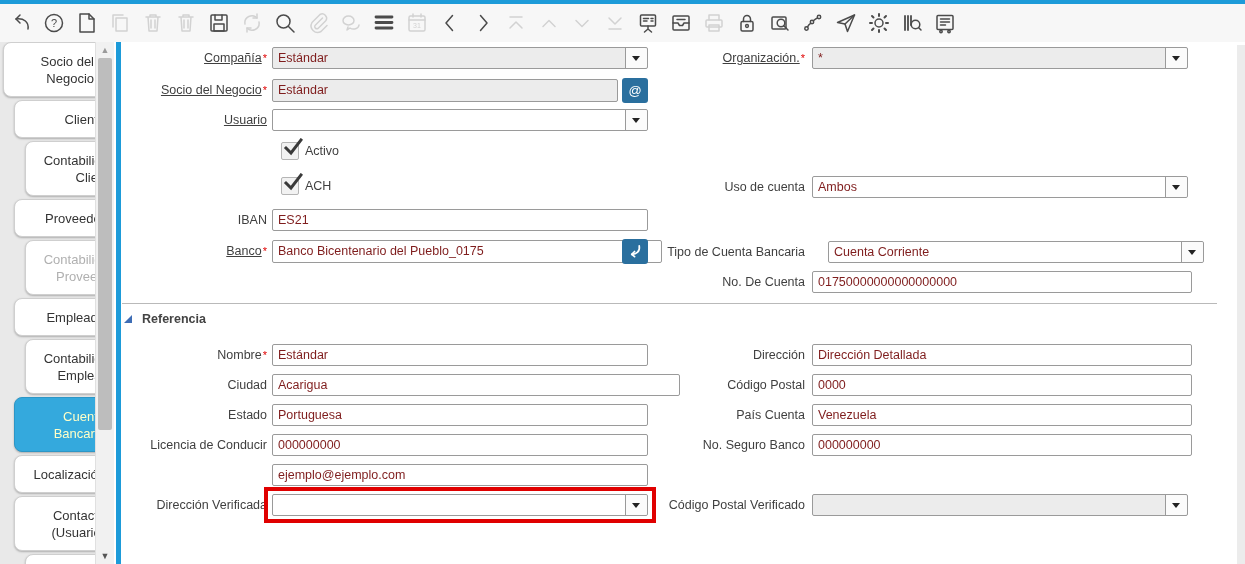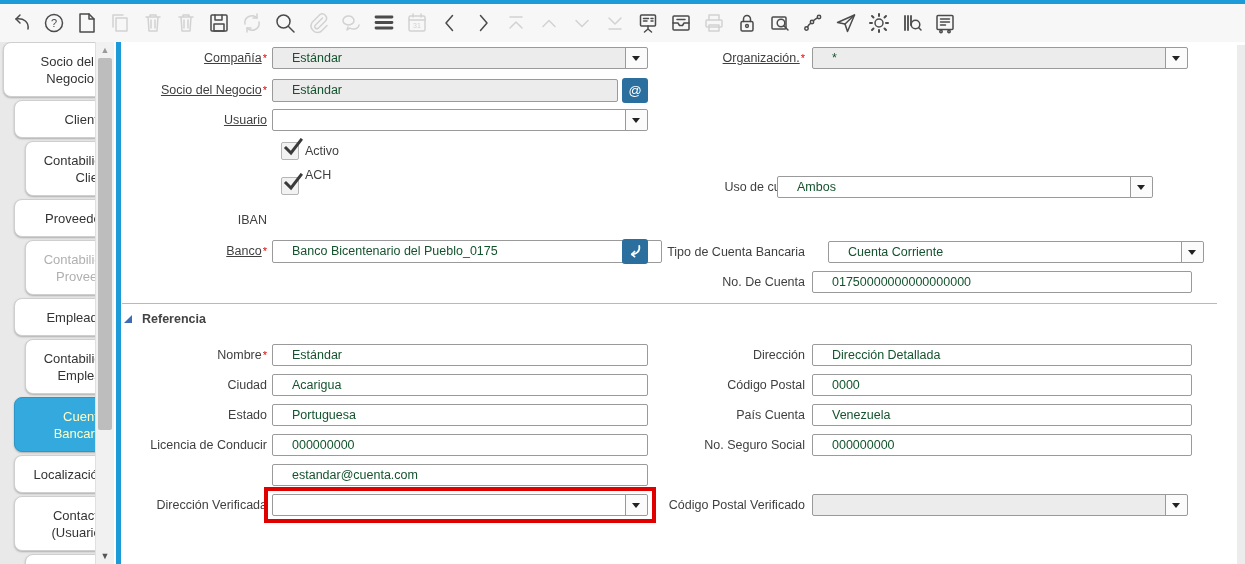--- a/index.html
+++ b/index.html
@@ -32,21 +32,21 @@
   .vline{position:absolute;left:116px;top:42px;width:5px;bottom:0;background:#1d9bd9;}
   
   .main{position:absolute;left:121px;top:42px;right:0;bottom:0;background:#fff;}
   .main-scroll{position:absolute;right:0;top:3px;width:8px;bottom:0;background:#ececec;}
   .lbl{position:absolute;font-size:12.5px;color:#3f3f3f;line-height:22px;white-space:nowrap;text-align:right;}
   .lbl-l{left:0;width:146px;}
   .lbl-r{left:524px;width:160px;}
   .u{text-decoration:underline;text-align:right;}
   .req{color:#e00000;font-size:11px;vertical-align:top;margin-left:1px;}
   .fld{position:absolute;height:22px;border:1px solid #9a9a9a;border-radius:2px;background:#fff;
-       font-size:12.5px;color:#14532d;padding:0 19px;line-height:20px;white-space:nowrap;
+       font-size:12.5px;color:#7f1d1d;padding:0 5px;line-height:20px;white-space:nowrap;
        overflow:hidden;box-sizing:border-box;}
   .ro{background:#ececec;}
   .combo{padding-right:26px;}
   .cbtn{position:absolute;right:0;top:0;bottom:0;width:21px;background:#fbfbfb;
         border-left:1px solid #9a9a9a;border-radius:0 2px 2px 0;}
   .cbtn:after{content:"";position:absolute;left:6px;top:8px;border:4px solid transparent;border-top:5px solid #222;}
   .bluebtn{position:absolute;width:26px;height:25px;background:#2a6f9e;border-radius:3px;
            color:#fff;display:flex;align-items:center;justify-content:center;font-size:13px;}
   .bluebtn svg{width:15px;height:15px;stroke:#fff;fill:none;stroke-width:1.8;stroke-linecap:round;stroke-linejoin:round;}
   .chk{position:absolute;width:16px;height:16px;background:#f2f2f2;border:1px solid #b5b5b5;border-radius:2px;}
@@ -290,25 +290,26 @@
         <path d="M3 10l5 5L18 2"></path>
       </svg>
     </div>
   <div class="chklbl" style="left:184px;top:100px">Activo</div>
 
   <div class="chk" style="left:160px;top:135px">
       <svg viewBox="0 0 20 20">
         <path d="M3 10l5 5L18 2"></path>
       </svg>
     </div>
-  <div class="chklbl" style="left:184px;top:124px">ACH</div>
+  <div class="chklbl" style="left:184px;top:135px">ACH</div>
   <div class="lbl lbl-r" style="top:134px"><span>Uso de cuenta</span></div>
-  <div class="fld combo" style="left:656px;top:134px;width:376px"><span>Ambos</span><span class="cbtn"></span></div>
+  <div class="fld combo" style="left:691px;top:134px;width:376px"><span>Ambos</span><span class="cbtn"></span></div>
 
   <div class="lbl lbl-l" style="top:167px"><span>IBAN</span></div>
+  <div class="fld" style="left:151px;top:167px;width:376px"><span>ES21</span></div>
 
   <div class="lbl lbl-l" style="top:198px"><span class="u">Banco</span><span class="req">*</span></div>
   <div class="fld" style="left:151px;top:198px;width:390px;height:23px"><span>Banco Bicentenario del Pueblo_0175</span></div>
   <div class="bluebtn" style="left:501px;top:197px">
       <svg viewBox="0 0 16 16">
         <path d="M12 2c1 6-3 9-8 9"></path>
         <path d="M4 11l3-3M4 11l3 2.5"></path>
       </svg>
     </div>
   <div class="lbl lbl-r" style="top:199px"><span>Tipo de Cuenta Bancaria</span></div>
@@ -320,35 +321,35 @@
   <div class="sep" style="top:261px"></div>
   <div class="grp-tri" style="left:3px;top:273px"></div>
   <div class="grp-title" style="left:21px;top:269px">Referencia</div>
 
   <div class="lbl lbl-l" style="top:302px"><span>Nombre</span><span class="req">*</span></div>
   <div class="fld" style="left:151px;top:302px;width:376px"><span>Estándar</span></div>
   <div class="lbl lbl-r" style="top:302px"><span>Dirección</span></div>
   <div class="fld" style="left:691px;top:302px;width:380px"><span>Dirección Detallada</span></div>
 
   <div class="lbl lbl-l" style="top:332px"><span>Ciudad</span></div>
-  <div class="fld" style="left:151px;top:332px;width:376px"><span>Acarigua</span></div>
+  <div class="fld" style="left:151px;top:332px;width:408px"><span>Acarigua</span></div>
   <div class="lbl lbl-r" style="top:332px"><span>Código Postal</span></div>
   <div class="fld" style="left:691px;top:332px;width:380px"><span>0000</span></div>
 
   <div class="lbl lbl-l" style="top:362px"><span>Estado</span></div>
   <div class="fld" style="left:151px;top:362px;width:376px"><span>Portuguesa</span></div>
   <div class="lbl lbl-r" style="top:362px"><span>País Cuenta</span></div>
   <div class="fld" style="left:691px;top:362px;width:380px"><span>Venezuela</span></div>
 
   <div class="lbl lbl-l" style="top:392px"><span>Licencia de Conducir</span></div>
   <div class="fld" style="left:151px;top:392px;width:376px"><span>000000000</span></div>
-  <div class="lbl lbl-r" style="top:392px"><span>No. Seguro Social</span></div>
+  <div class="lbl lbl-r" style="top:392px"><span>No. Seguro Banco</span></div>
   <div class="fld" style="left:691px;top:392px;width:380px"><span>000000000</span></div>
 
-  <div class="fld" style="left:151px;top:422px;width:376px"><span>estandar@cuenta.com</span></div>
+  <div class="fld" style="left:151px;top:422px;width:376px"><span>ejemplo@ejemplo.com</span></div>
 
   <div class="lbl lbl-l" style="top:452px"><span>Dirección Verificada</span></div>
   <div class="redbox"></div>
   <div class="fld combo" style="left:151px;top:452px;width:376px"><span></span><span class="cbtn"></span></div>
   <div class="lbl lbl-r" style="top:452px"><span>Código Postal Verificado</span></div>
   <div class="fld ro combo" style="left:691px;top:452px;width:376px"><span></span><span class="cbtn"></span></div>
 
   <div class="main-scroll"></div>
 </div>
 

